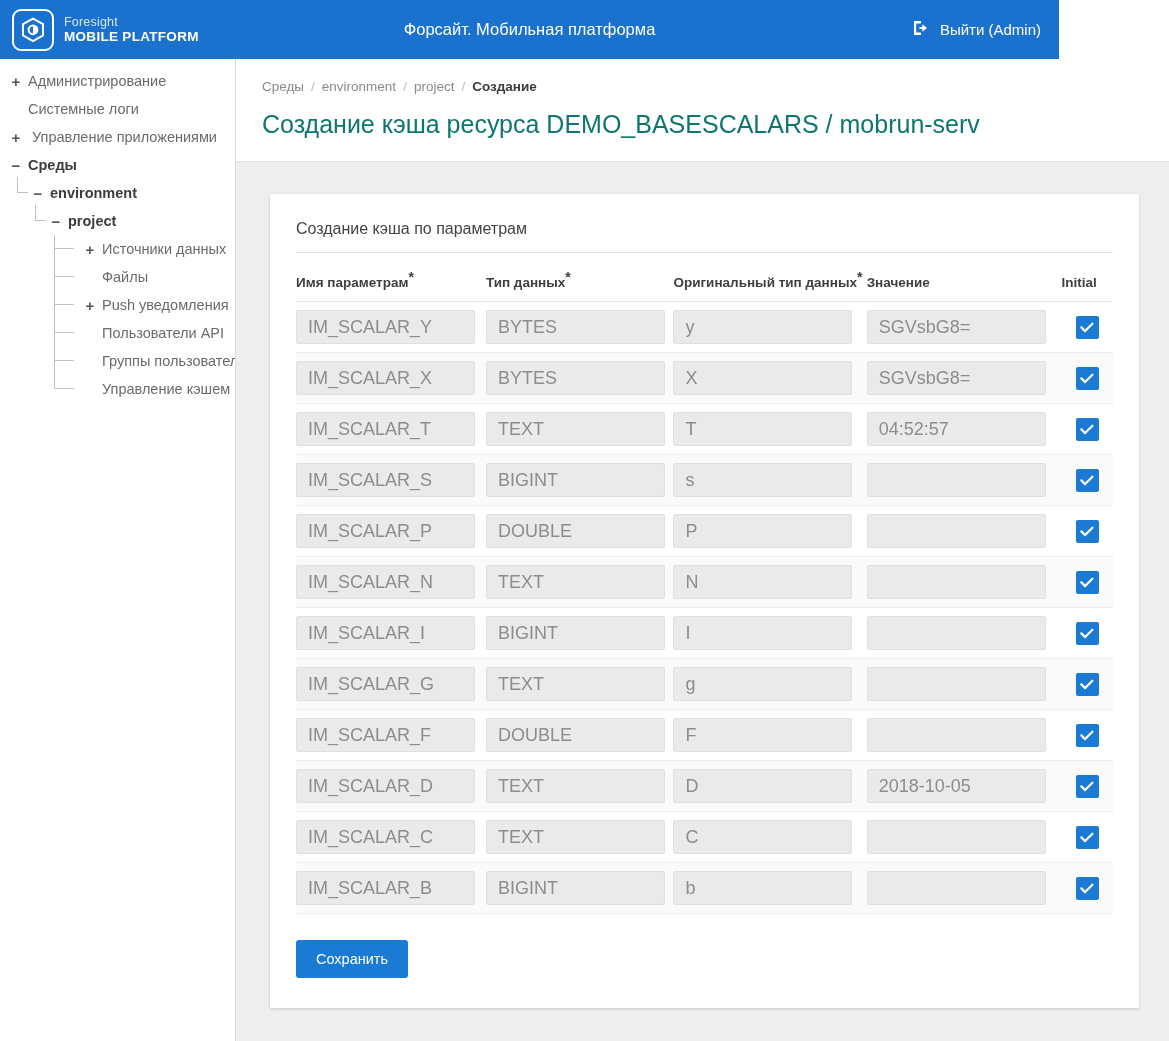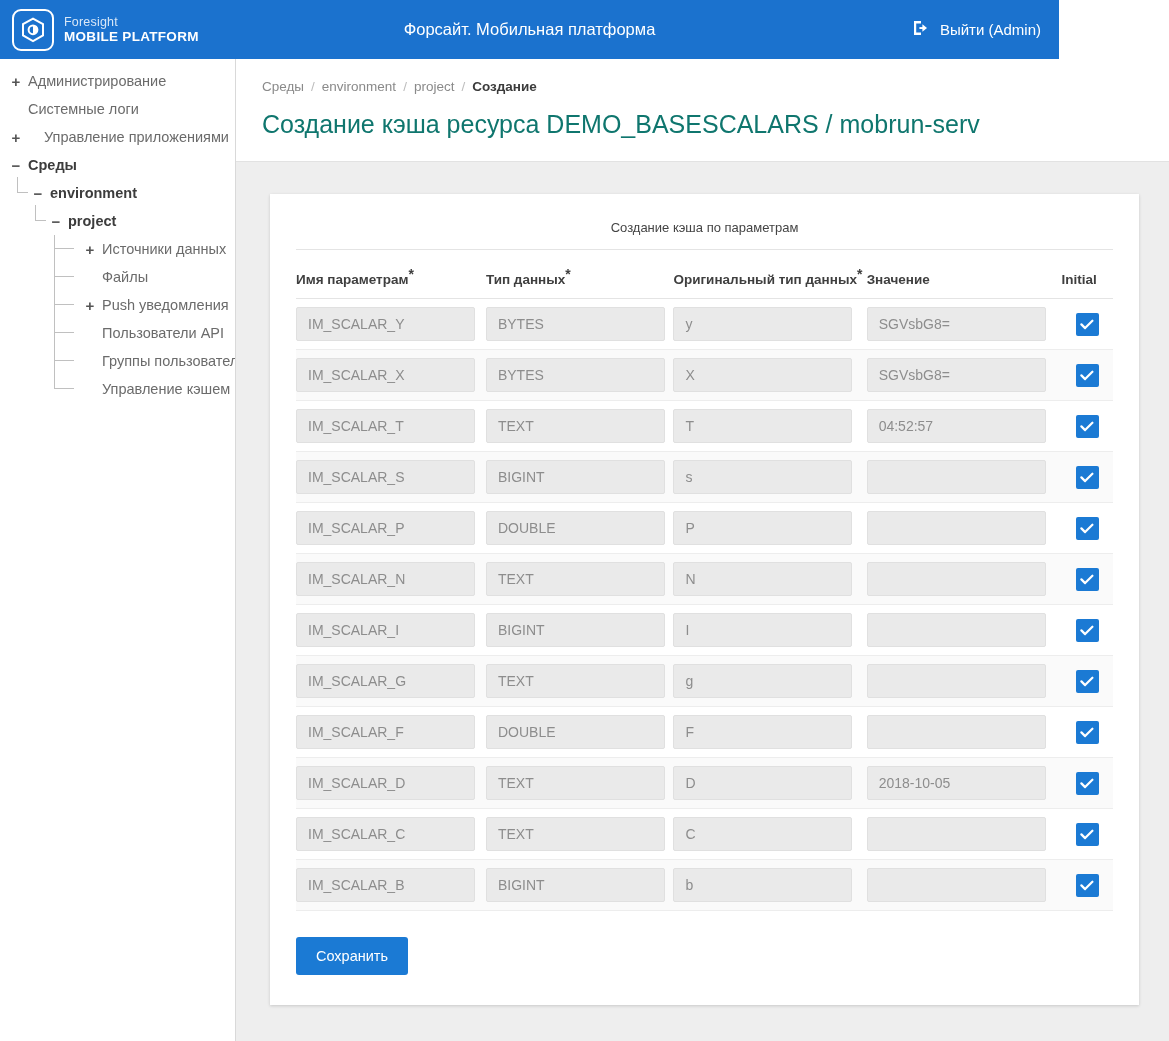--- a/index.html
+++ b/index.html
@@ -135,25 +135,24 @@
     margin: 0;
   }
 
   .card {
     background: #ffffff;
     margin: 32px 30px 0 34px;
     padding: 22px 26px 30px 26px;
     box-shadow: 0 1px 3px rgba(0,0,0,.16);
   }
   .card-title {
-    font-size: 13px; color: #444444; font-weight: normal;
+    font-size: 16px; color: #444444; font-weight: normal;
     margin: 4px 0 16px 0;
     padding-bottom: 14px;
     border-bottom: 1px solid #e4e4e4;
-    text-align: center;
   }
 
   table.params { width: 100%; border-collapse: collapse; }
   table.params th {
     text-align: left;
     font-size: 13.5px; color: #3f3f3f; font-weight: bold;
     padding: 6px 0 11px 0;
     border-bottom: 1px solid #e4e4e4;
     white-space: nowrap;
   }
@@ -172,21 +171,21 @@
     vertical-align: middle;
   }
   .fld {
     display: block;
     height: 34px;
     line-height: 32px;
     background: #eaeaea;
     border: 1px solid #e0e0e0;
     border-radius: 2px;
     color: #8d8d8d;
-    font-size: 14px;
+    font-size: 18px;
     padding: 0 11px;
     width: 179px;
     overflow: hidden; white-space: nowrap; text-overflow: ellipsis;
     cursor: text;
   }
   td.c4 .fld { width: 179px; }
   td.c5 { text-align: center; }
   .cbx {
     display: inline-flex; align-items: center; justify-content: center;
     width: 23px; height: 23px;
@@ -249,21 +248,21 @@
       <span style="margin-left: 4px;">Администрирование</span>
     </div>
     <div class="nav-row">
       <span class="spacer" style="width: 8px;"></span>
       <span class="exp none">+</span>
       <span style="margin-left: 4px;">Системные логи</span>
     </div>
     <div class="nav-row">
       <span class="spacer" style="width: 8px;"></span>
       <span class="exp">+</span>
-      <span style="margin-left: 20px;">Управление приложениями</span>
+      <span style="margin-left: 8px;">Управление приложениями</span>
     </div>
     <div class="nav-row bold">
       <span class="spacer" style="width: 8px;"></span>
       <span class="exp">−</span>
       <span style="margin-left: 4px;">Среды</span>
     </div>
     <div class="nav-row bold">
       <span class="spacer" style="width: 16px;"></span>
       <span class="elbow"></span>
       <span class="exp">−</span>

